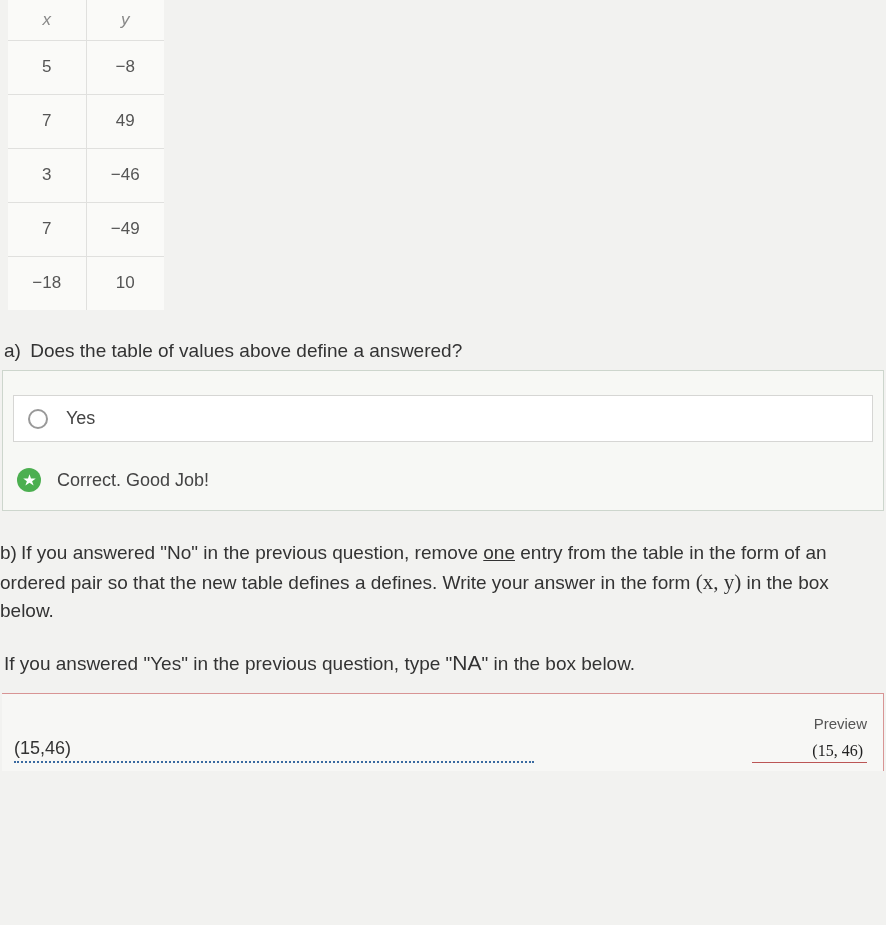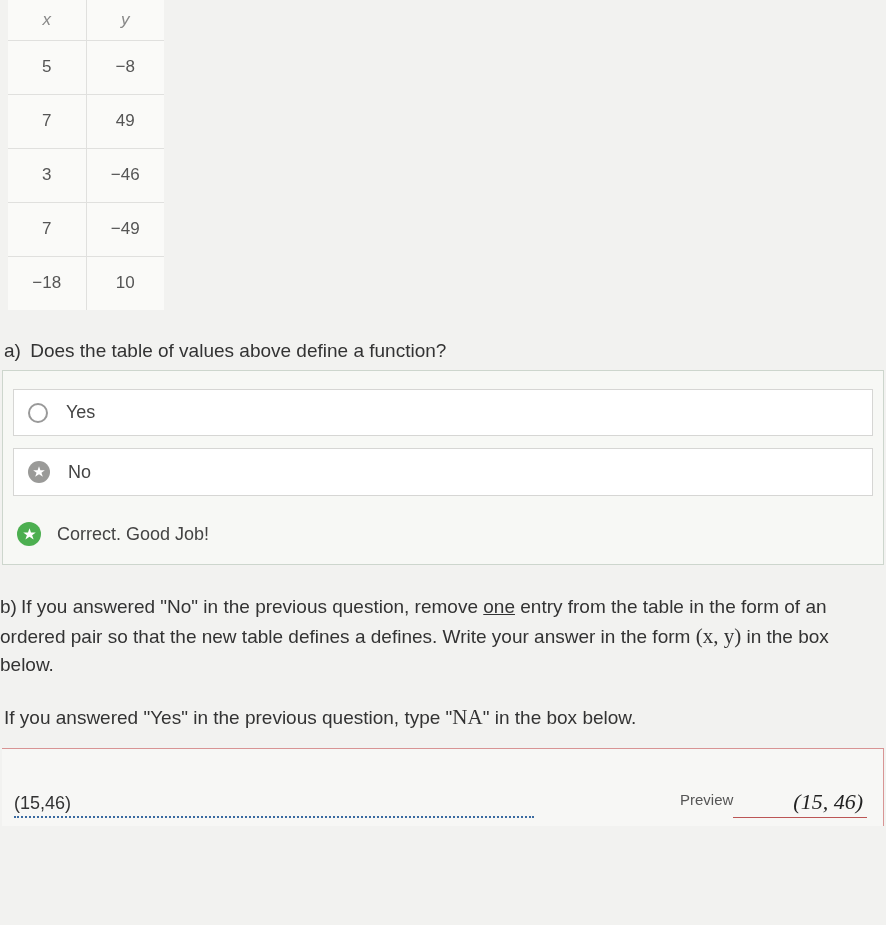--- a/index.html
+++ b/index.html
@@ -37,27 +37,27 @@
   .question {
     font-size: 19px;
     color: #333;
     margin: 0 0 8px 0;
     padding: 0 4px;
   }
   .question .part { margin-right: 4px; }
   .question-b { line-height: 1.45; padding: 0 6px 0 0; }
   .underline { text-decoration: underline; }
   .mathpair { font-family: 'Times New Roman', serif; font-size: 21px; }
-  .na { font-family: Liberation Serif, serif; font-size: 21px; }
+  .na { font-family: Liberation Sans, sans-serif; font-size: 21px; }
 
   .options-box {
     border: 1px solid #cdd6cd;
     background: #f7f8f5;
     margin: 0 2px 28px 2px;
-    padding: 18px 10px 0 10px;
+    padding: 24px 10px 0 10px;
   }
   .option-row {
     display: flex;
     align-items: center;
     background: #fff;
     border: 1px solid #d6d6d4;
     padding: 12px 14px;
     margin-bottom: 12px;
     font-size: 18px;
     color: #444;
@@ -118,35 +118,34 @@
     border: none;
     border-bottom: 2px dotted #3a6aa0;
     background: transparent;
     outline: none;
     width: 520px;
     padding: 2px 0;
   }
   .preview-area {
     text-align: left;
     display: flex;
-    flex-direction: row;
+    flex-direction: column;
     align-items: flex-end;
   }
   .preview-label {
     font-size: 15px;
     color: #555;
     margin-bottom: 10px;
   }
   .preview-value {
     font-family: 'Times New Roman', serif;
-    font-size: 22px;
+    font-size: 16px;
     color: #222;
     border-bottom: 1px solid #bb5555;
     padding: 0 4px 2px 60px;
-    font-style: italic;
   }
 </style>
 </head>
 <body>
 
 
 
 
 <table class="data-table">
   <thead>
@@ -175,35 +174,27 @@
     <tr>
         <td>−18</td>
         <td>10</td>
       </tr>
   </tbody>
 </table>
 
 
 <p class="question">
   <span class="part">a)</span>
-  <span>Does the table of values above define a function?</span>
+  <span>Does the table of values above define a answered?</span>
 </p>
 
 <div class="options-box">
   <div class="option-row">
     <span class="option-circle"></span>
     <span>Yes</span>
-  </div>
-  <div class="option-row">
-    <span class="option-star">
-      <svg viewBox="0 0 24 24">
-          <path fill="#fff" d="M12 2l2.39 6.95H22l-5.8 4.22L18.6 20 12 15.77 5.4 20l2.4-6.83L2 8.95h7.61z"></path>
-        </svg>
-    </span>
-    <span>No</span>
   </div>
   <div class="feedback-row">
     <span class="feedback-star">
       <svg viewBox="0 0 24 24" width="15" height="15">
           <path fill="#fff" d="M12 2l2.39 6.95H22l-5.8 4.22L18.6 20 12 15.77 5.4 20l2.4-6.83L2 8.95h7.61z"></path>
         </svg>
     </span>
     <span>Correct. Good Job!</span>
   </div>
 </div>

